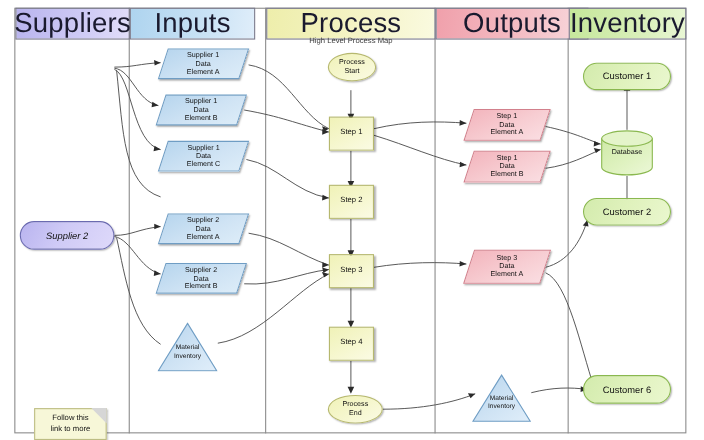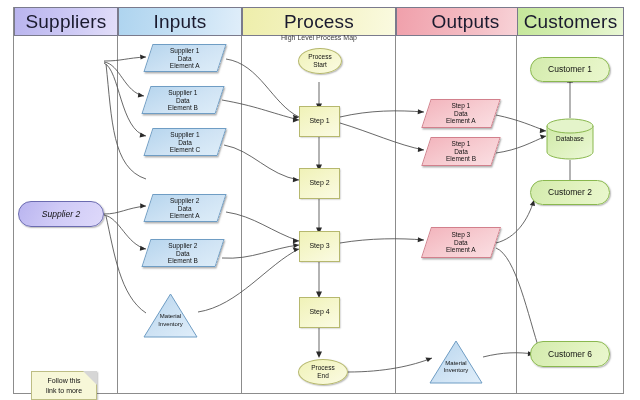--- a/index.html
+++ b/index.html
@@ -21,21 +21,21 @@
   }
   .lane-div{
     position:absolute;top:0;width:1px;height:387px;
     background:#8c8c8c;
   }
   .lane-head{
     position:absolute;top:0;height:29px;
     box-sizing:border-box;
     border:1px solid #7a7a8c;
     display:flex;align-items:center;justify-content:center;
-    font-size:19px;color:#1a1a2e;
+    font-size:25px;color:#1a1a2e;
     letter-spacing:.2px;
   }
   .subtitle{
     position:absolute;
     font-size:7px;color:#3b3b3b;
     text-align:center;
     white-space:nowrap;
   }
 
   
@@ -134,31 +134,31 @@
   <div id="frame"></div>
 
   <div class="lane-div" style="left:117px;top:7px;"></div>
   <div class="lane-div" style="left:241px;top:7px;"></div>
   <div class="lane-div" style="left:395px;top:7px;"></div>
   <div class="lane-div" style="left:516px;top:7px;"></div>
 
   <div class="lane-head" style="left:14px;width:104px;top:7px;background:linear-gradient(100deg,#b9b4ee 0%,#cfcbf5 60%,#e2def9 100%);">
     <span>Suppliers</span>
   </div>
-  <div class="lane-head" style="left:118px;width:124px;top:7px;background:linear-gradient(100deg,#aed4ef 0%,#c9e2f5 60%,#e0eefa 100%);">
+  <div class="lane-head" style="left:118px;width:114px;top:7px;background:linear-gradient(100deg,#aed4ef 0%,#c9e2f5 60%,#e0eefa 100%);">
     <span>Inputs</span>
   </div>
   <div class="lane-head" style="left:242px;width:154px;top:7px;background:linear-gradient(100deg,#eeeeab 0%,#f5f4c9 60%,#fafae0 100%);">
     <span>Process</span>
   </div>
   <div class="lane-head" style="left:396px;width:139px;top:7px;background:linear-gradient(100deg,#f0a0ab 0%,#f4bfc6 60%,#f9dbdf 100%);">
     <span>Outputs</span>
   </div>
   <div class="lane-head" style="left:517px;width:107px;top:7px;background:linear-gradient(100deg,#c5e79a 0%,#d8efb8 60%,#e9f7d5 100%);">
-    <span>Customers</span>
+    <span>Inventory</span>
   </div>
 
   <div class="subtitle" style="left:242px;top:34px;width:154px;">High Level Process Map</div>
 
   <svg id="wires">
 
     <path d="M104,61 C122,61 126,58 146,57"></path>
     <polygon points="146,57 140,54.5 140.6,59.6"></polygon>
     <path d="M104,62 C120,64 124,92 144,96"></path>
     <polygon points="144,96 138.5,92.5 137.8,97.6"></polygon>

